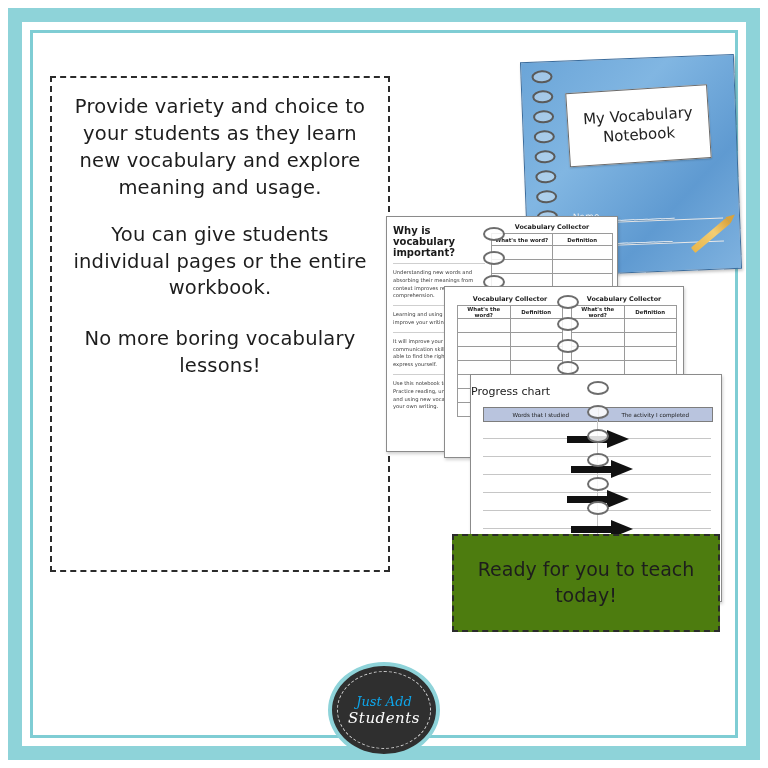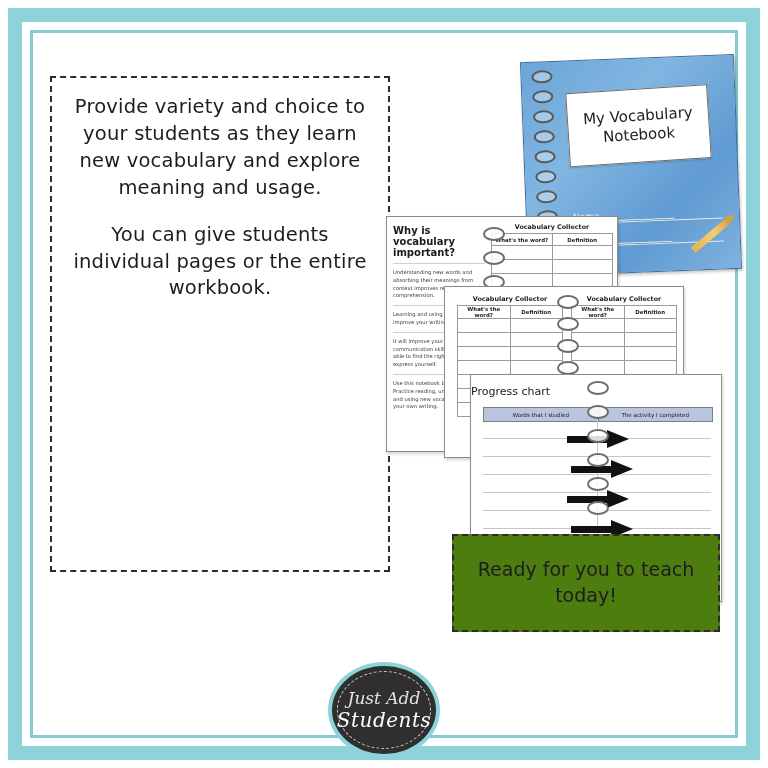--- a/index.html
+++ b/index.html
@@ -337,46 +337,47 @@
   .logo-inner {
     width: 92px; height: 76px;
     border-radius: 50%;
     border: 1px dashed #cfcfcf;
     display: flex;
     align-items: center;
     justify-content: center;
     flex-direction: column;
   }
   .logo-line1 {
-    font-size: 17px;
-    color: #e5e5e5;
+    font-size: 13px;
+    color: #0ea5e9;
     font-family: "DejaVu Serif", serif;
     font-style: italic;
   }
   .logo-line2 {
-    font-size: 20px;
+    font-size: 15px;
     color: #ffffff;
     font-family: "DejaVu Serif", serif;
     font-style: italic;
     letter-spacing: 0.5px;
   }
 </style>
 </head>
 <body>
 
 <div class="canvas">
   <div class="frame-outer"></div>
   <div class="frame-inner"></div>
 
   <div class="text-card">
     <p>Provide variety and choice to your students as they learn new vocabulary and explore meaning and usage.</p>
     <div class="para-gap"></div>
     <p>You can give students individual pages or the entire workbook.</p>
     <div class="para-gap-sm"></div>
     <div class="para-gap"></div>
+    <p>No more boring vocabulary lessons!</p>
   </div>
 
   <div class="notebook">
     <div class="notebook-rings">
       <div class="ring" style="top:2px"></div>
       <div class="ring" style="top:22px"></div>
       <div class="ring" style="top:42px"></div>
       <div class="ring" style="top:62px"></div>
       <div class="ring" style="top:82px"></div>
       <div class="ring" style="top:102px"></div>

